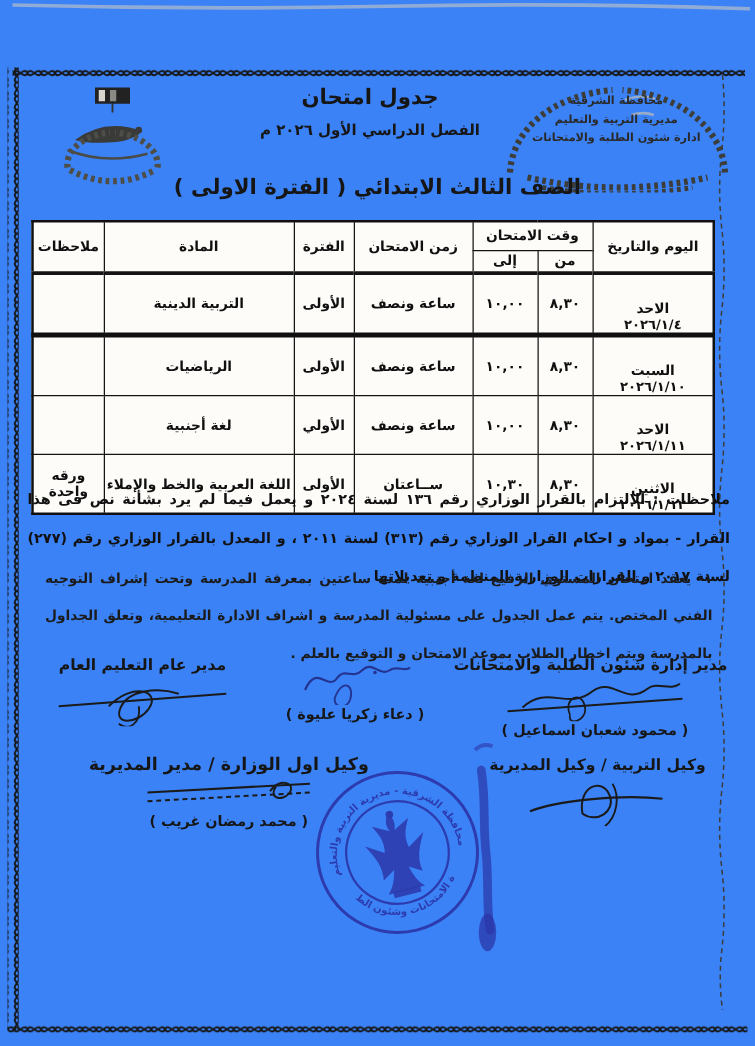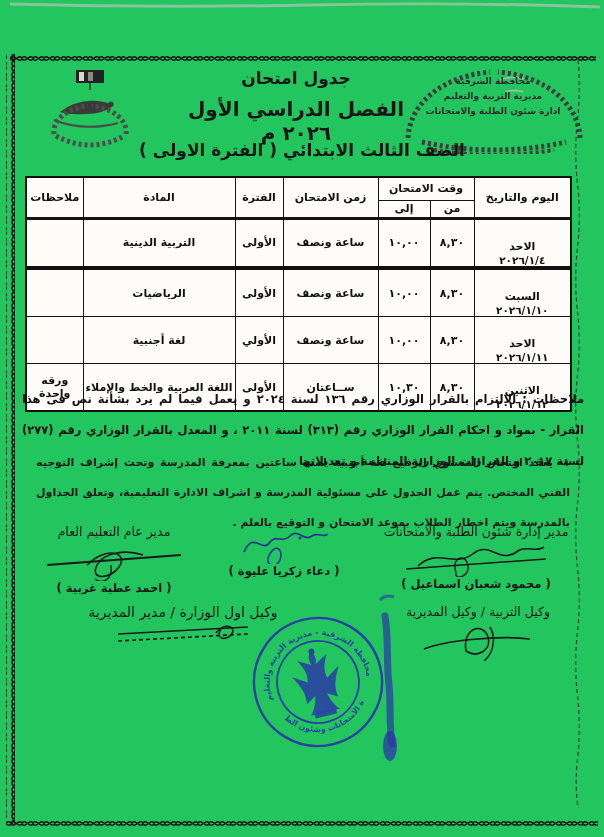--- a/index.html
+++ b/index.html
@@ -1,28 +1,28 @@
 <!DOCTYPE html>
 <html lang="ar"><head>
 <meta charset="utf-8">
 <style>
   html,body{margin:0;padding:0;background:#e8e6e0;}
   .page{
     position:relative;width:604px;height:837px;margin:0 auto;
-    background:#22c55e;overflow:hidden;
+    background:#3b82f6;overflow:hidden;
     font-family:"DejaVu Sans","Liberation Sans",sans-serif;
     color:#161616;
   }
   .abs{position:absolute;}
   svg{display:block;}
 
   
   .center-title{left:168px;top:68px;width:256px;text-align:center;direction:rtl;}
   .center-title .l1{font-size:17px;font-weight:bold;letter-spacing:1px;}
-  .center-title .l2{font-size:20px;font-weight:bold;margin-top:9px;}
+  .center-title .l2{font-size:12px;font-weight:bold;margin-top:9px;}
   .org-lines{left:408px;top:74px;width:170px;text-align:center;direction:rtl;}
   .org-lines div{font-size:9px;font-weight:bold;line-height:15px;color:#2a2a2a;}
   .grade-title{left:0;top:140px;width:604px;text-align:center;direction:rtl;
     font-size:17px;font-weight:bold;}
 
   
   .exam-table{border-collapse:collapse;table-layout:fixed;width:545px;direction:rtl;
     background:#fdfcf9;}
   .exam-table th,.exam-table td{
     border:1.6px solid #141414;font-weight:bold;text-align:center;
@@ -39,21 +39,21 @@
   .daycell .date{display:block;font-size:10.5px;margin-top:1px;}
 
   
   .bold-note{left:22px;top:384px;width:562px;direction:rtl;text-align:justify;
     font-size:11.5px;font-weight:bold;line-height:31px;color:#111;}
   .item-note{left:36px;top:448px;width:534px;direction:rtl;text-align:justify;
     font-size:11px;font-weight:bold;line-height:30px;color:#1b1b1b;}
 
   
   .sigcol{position:absolute;text-align:center;direction:rtl;}
-  .sig-title{font-size:12.5px;font-weight:normal;white-space:nowrap;}
+  .sig-title{font-size:12.5px;font-weight:bold;white-space:nowrap;}
   .sig-title.big{font-size:14px;}
   .sig-name{font-size:11.5px;font-weight:bold;white-space:nowrap;}
   .sig-svg{margin:0 auto;}
   .ink-layer{left:0;top:0;pointer-events:none;}
 </style>
 </head>
 <body>
 
 <div class="page">
 
@@ -221,39 +221,39 @@
     <div class="sig-name">( دعاء زكريا عليوة )</div>
   </div>
 
   <div class="sigcol" style="left:34px;top:524px;width:160px;">
     <div class="sig-title">مدير عام التعليم العام</div>
     <svg class="sig-svg" width="150" height="42" viewBox="0 0 150 42">
       <path d="M8,26 L142,16" stroke="#1a1a1a" stroke-width="1.8" fill="none"></path>
       <path d="M48,26 c20,-20 42,-12 32,2 c-8,12 -30,14 -22,-2 c6,-12 28,-16 46,-10" stroke="#1a1a1a" stroke-width="1.6" fill="none"></path>
       <path d="M72,26 c2,14 -8,20 -16,14" stroke="#1a1a1a" stroke-width="1.5" fill="none"></path>
     </svg>
-    <div class="sig-name">( احمد عطية غربية )</div>
   </div>
 
   <div class="sigcol" style="right:26px;top:604px;width:200px;">
     <div class="sig-title">وكيل التربية / وكيل المديرية</div>
     <svg class="sig-svg" width="140" height="42" viewBox="0 0 140 42">
       <path d="M16,30 c20,-8 72,-14 106,-10" stroke="#1a1a1a" stroke-width="1.7" fill="none"></path>
       <path d="M58,32 c-4,-22 16,-30 22,-14 c4,12 -10,22 -22,14" stroke="#1a1a1a" stroke-width="1.6" fill="none"></path>
       <path d="M82,8 c6,10 4,26 -6,34" stroke="#1a1a1a" stroke-width="1.5" fill="none"></path>
     </svg>
   </div>
 
   <div class="sigcol" style="left:48px;top:604px;width:270px;">
     <div class="sig-title big">وكيل اول الوزارة / مدير المديرية</div>
     <svg class="sig-svg" width="170" height="30" viewBox="0 0 170 30">
       <path d="M20,14 L150,7" stroke="#1a1a1a" stroke-width="1.7" fill="none"></path>
       <path d="M20,21 L150,14" stroke="#1a1a1a" stroke-width="1.6" fill="none" stroke-dasharray="4,3"></path>
       <path d="M118,13 c8,-12 22,-6 15,2 c-5,6 -17,4 -10,-6" stroke="#1a1a1a" stroke-width="1.5" fill="none"></path>
     </svg>
+    <div class="sig-name">( محمد رمضان غريب )</div>
   </div>
 
   <svg class="abs ink-layer" width="604" height="837" viewBox="0 0 604 837">
     <defs>
       <path id="stampArcTop" d="M -48,12 A 49,49 0 1 1 48,12"></path>
       <path id="stampArcBottom" d="M -40,30 A 50,50 0 0 0 40,30"></path>
     </defs>
     <g transform="translate(318,682) rotate(-14)" opacity="0.92">
       <circle r="64" fill="none" stroke="#2b35a8" stroke-width="2.4"></circle>
       <circle r="41" fill="none" stroke="#2b35a8" stroke-width="1.8"></circle>

